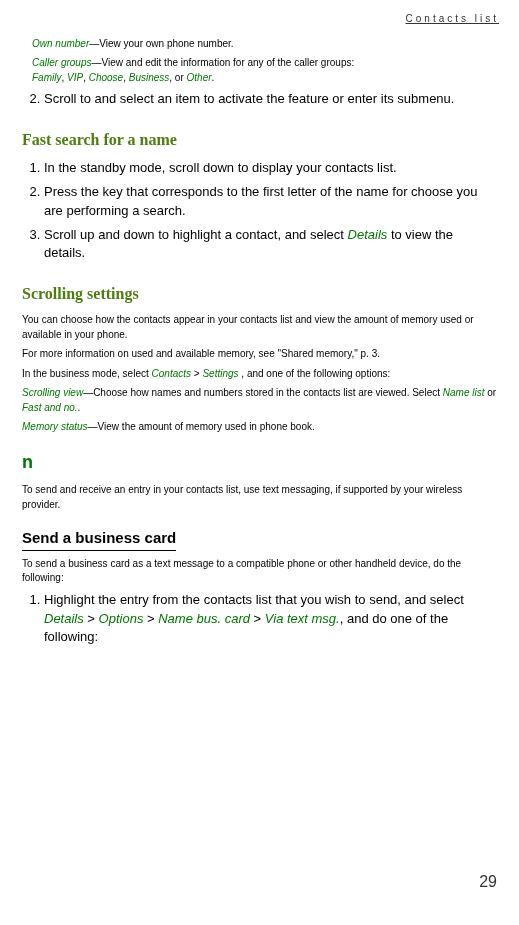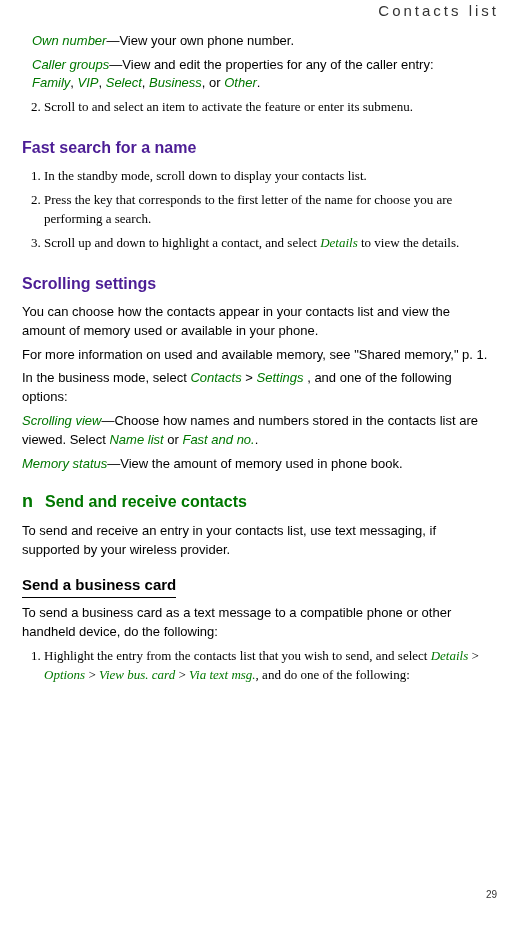--- a/index.html
+++ b/index.html
@@ -14,25 +14,26 @@
       background: #ffffff;
       font-family: 'Arial', sans-serif;
       font-size: 13px;
       color: #000000;
       line-height: 1.45;
       position: relative;
     }
 
     .page-header {
       text-align: right;
-      padding: 0 20px 6px 20px;
-      font-size: 15px;
+      padding: 12px 20px 6px 20px;
+      font-size: 10px;
       letter-spacing: 3px;
       color: #333;
       border-bottom: none;
+      text-decoration: underline;
     }
 
     .content {
       padding: 4px 22px 20px 22px;
     }
 
     .indent-block {
       padding-left: 10px;
     }
 
@@ -41,24 +42,25 @@
       font-style: italic;
     }
 
     p {
       margin-bottom: 6px;
     }
 
     .section-heading {
       font-size: 16px;
       font-weight: bold;
-      color: #4c1d95;
+      color: #4d7c0f;
       margin-top: 19px;
       margin-bottom: 8px;
       border-bottom: none;
+      font-family: Liberation Serif, serif;
     }
 
     .section-heading-n {
       font-size: 16px;
       font-weight: bold;
       color: #007700;
       margin-top: 14px;
       margin-bottom: 8px;
       display: flex;
       align-items: baseline;
@@ -83,52 +85,51 @@
       display: inline-block;
     }
 
     ol {
       padding-left: 22px;
       margin-bottom: 8px;
     }
 
     ol li {
       margin-bottom: 5px;
-      font-family: Liberation Serif, serif;
     }
 
     .body-text {
       margin-bottom: 5px;
-      font-size: 13px;
+      font-size: 10px;
     }
 
     .page-number {
       position: absolute;
-      bottom: 23px;
+      bottom: 32px;
       right: 22px;
-      font-size: 10px;
+      font-size: 16px;
       color: #333;
     }
   </style>
 </head>
 <body>
 
 <div class="page-header">
   <span>Contacts list</span>
 </div>
 
 <div class="content">
 
   <div class="indent-block">
     <p class="body-text">
       <span class="italic-link">Own number</span><span>—View your own phone number.</span>
     </p>
     <p class="body-text">
-      <span class="italic-link">Caller groups</span><span>—View and edit the properties for any of the caller entry:</span><br>
-      <span class="italic-link">Family</span><span>, </span><span class="italic-link">VIP</span><span>, </span><span class="italic-link">Select</span><span>, </span><span class="italic-link">Business</span><span>, or </span><span class="italic-link">Other</span><span>.</span>
+      <span class="italic-link">Caller groups</span><span>—View and edit the information for any of the caller groups:</span><br>
+      <span class="italic-link">Family</span><span>, </span><span class="italic-link">VIP</span><span>, </span><span class="italic-link">Choose</span><span>, </span><span class="italic-link">Business</span><span>, or </span><span class="italic-link">Other</span><span>.</span>
     </p>
   </div>
 
   <ol start="2">
     <li>
       <span>Scroll to and select an item to activate the feature or enter its submenu.</span>
     </li>
   </ol>
 
   <div>
@@ -142,52 +143,51 @@
       </li>
       <li>
         <span>Scroll up and down to highlight a contact, and select </span><span class="italic-link">Details</span><span> to view the details.</span>
       </li>
     </ol>
   </div>
 
   <div>
     <div class="section-heading">Scrolling settings</div>
     <p class="body-text">You can choose how the contacts appear in your contacts list and view the amount of memory used or available in your phone.</p>
-    <p class="body-text">For more information on used and available memory, see "Shared memory," p. 1.</p>
+    <p class="body-text">For more information on used and available memory, see "Shared memory," p. 3.</p>
     <p class="body-text">
       <span>In the business mode, select</span>
       <span> </span><span class="italic-link">Contacts</span>
       <span> &gt; </span><span class="italic-link">Settings</span>
       <span>, and one of the following options:</span>
     </p>
     <p class="body-text">
       <span class="italic-link">Scrolling view</span><span>—Choose how names and numbers stored in the contacts list are viewed. Select</span>
       <span> </span><span class="italic-link">Name list</span>
       <span> or </span><span class="italic-link">Fast and no.</span><span>.</span>
     </p>
     <p class="body-text">
       <span class="italic-link">Memory status</span><span>—View the amount of memory used in phone book.</span>
     </p>
   </div>
 
   <div>
     <div class="section-heading-n">
       <span class="n-letter">n</span>
-      <span>Send and receive contacts</span>
     </div>
     <p class="body-text">To send and receive an entry in your contacts list, use text messaging, if supported by your wireless provider.</p>
   </div>
 
   <div>
     <div>
       <span class="subsection-heading">Send a business card</span>
     </div>
     <p class="body-text">To send a business card as a text message to a compatible phone or other handheld device, do the following:</p>
     <ol>
       <li>
-        <span>Highlight the entry from the contacts list that you wish to send, and select </span><span class="italic-link">Details</span><span> &gt; </span><span class="italic-link">Options</span><span> &gt; </span><span class="italic-link">View bus. card</span><span> &gt; </span><span class="italic-link">Via text msg.</span><span>, and do one of the following:</span>
+        <span>Highlight the entry from the contacts list that you wish to send, and select </span><span class="italic-link">Details</span><span> &gt; </span><span class="italic-link">Options</span><span> &gt; </span><span class="italic-link">Name bus. card</span><span> &gt; </span><span class="italic-link">Via text msg.</span><span>, and do one of the following:</span>
       </li>
     </ol>
   </div>
 
 </div>
 
 <div class="page-number">29</div>
 
 </body></html>

